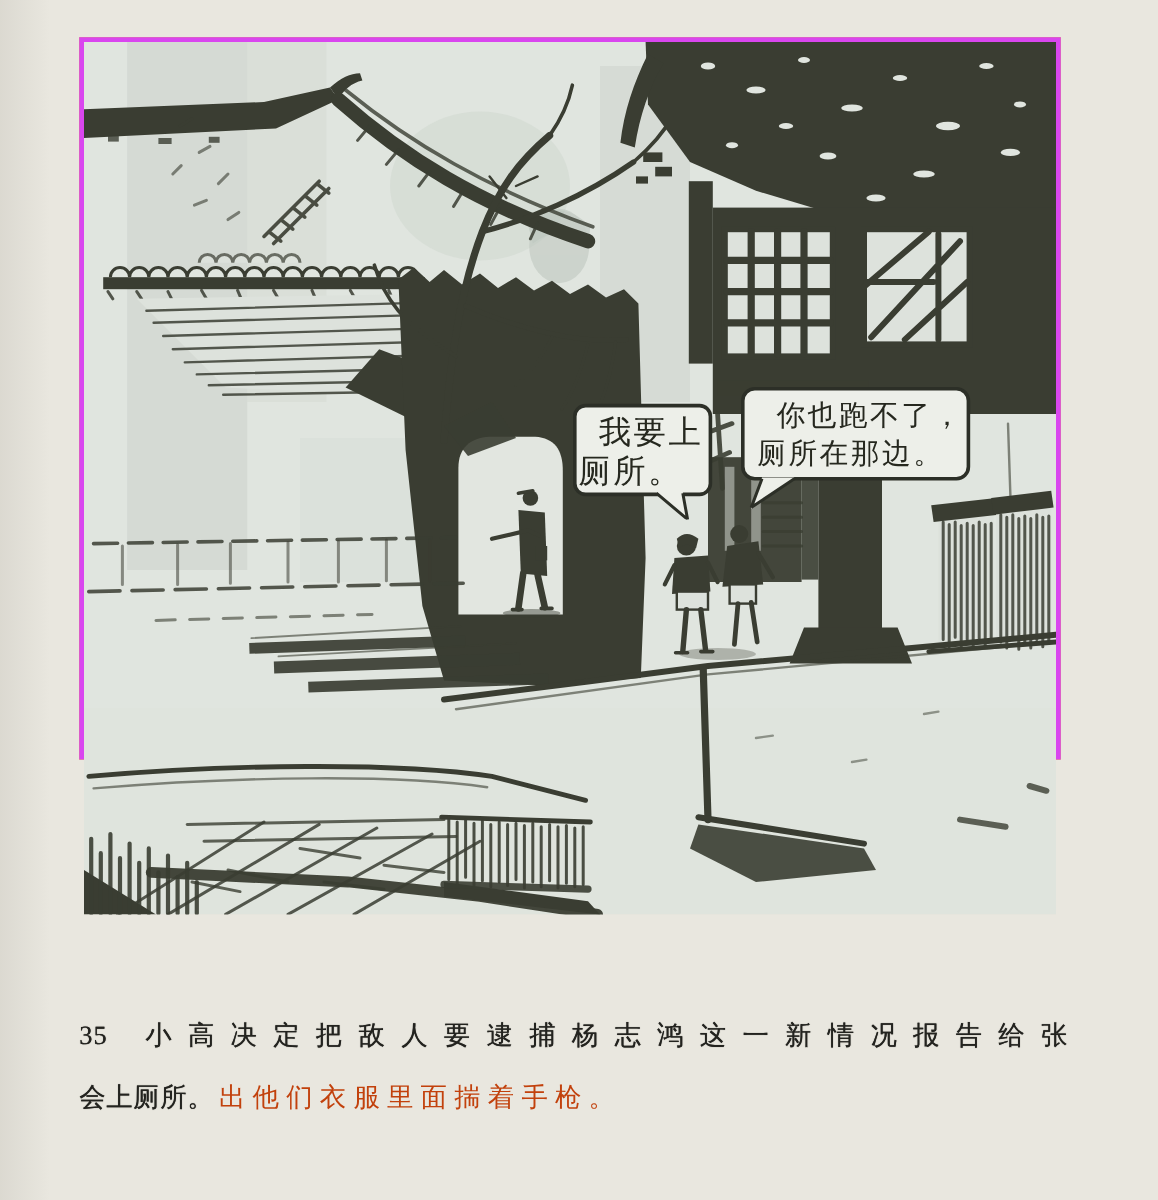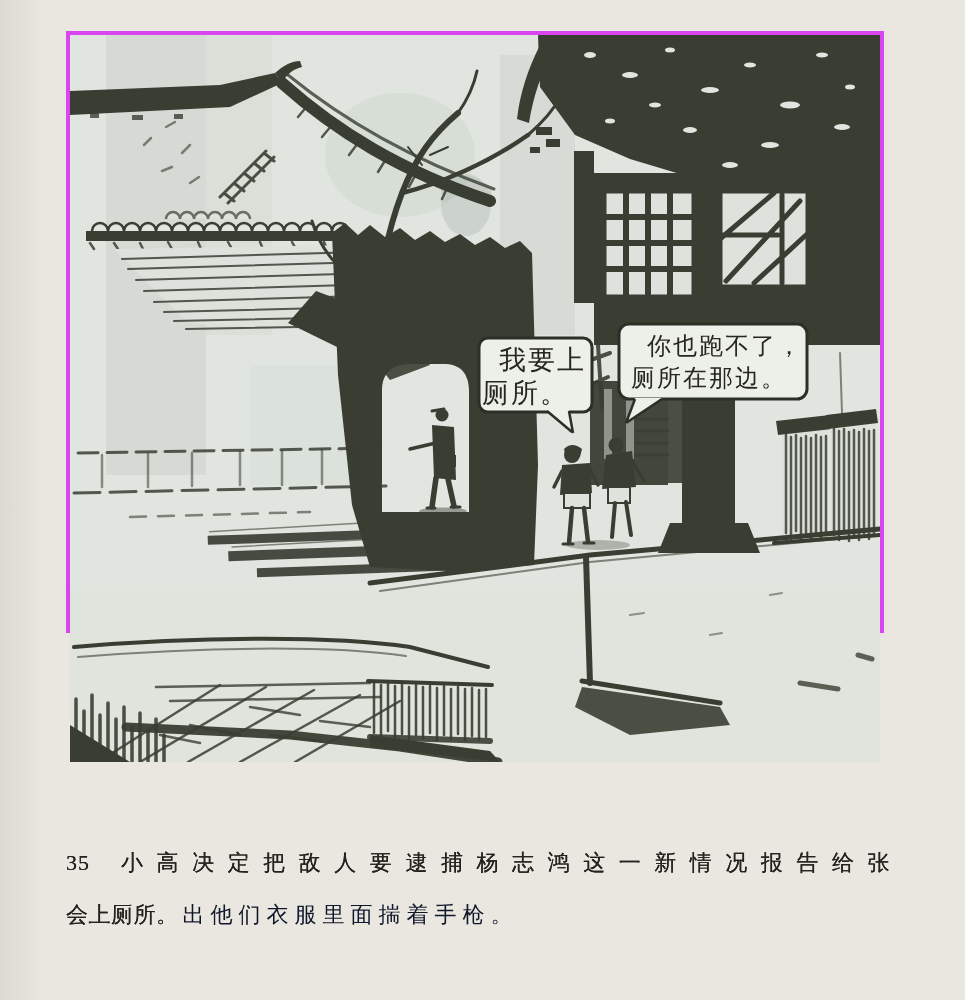--- a/index.html
+++ b/index.html
@@ -28,21 +28,21 @@
   
   .caption{
     position:absolute;left:66px;top:837px;width:824px;
     color:#23231f;font-size:22px;
     text-shadow:0 0 0.6px #23231f;
   }
   .cap-line{height:52px;line-height:52px;letter-spacing:0.5px;
     text-align:justify;text-align-last:justify;white-space:nowrap;}
   .cap-line.last{text-align:left;text-align-last:left;}
   .cap-num{margin-right:18px;letter-spacing:1px;}
-  .ghost{color:#0f172a;text-shadow:none;margin-left:4px;letter-spacing:6px;margin-top:38px;}
+  .ghost{color:#c2410c;text-shadow:none;margin-left:4px;letter-spacing:6px;margin-top:38px;}
 </style>
 </head>
 <body>
 
 <div class="page">
 
   <div class="panel-frame">
     <svg width="810" height="727" viewBox="0 0 810 727">
 
       <rect x="0" y="0" width="810" height="727" class="pp"></rect>

